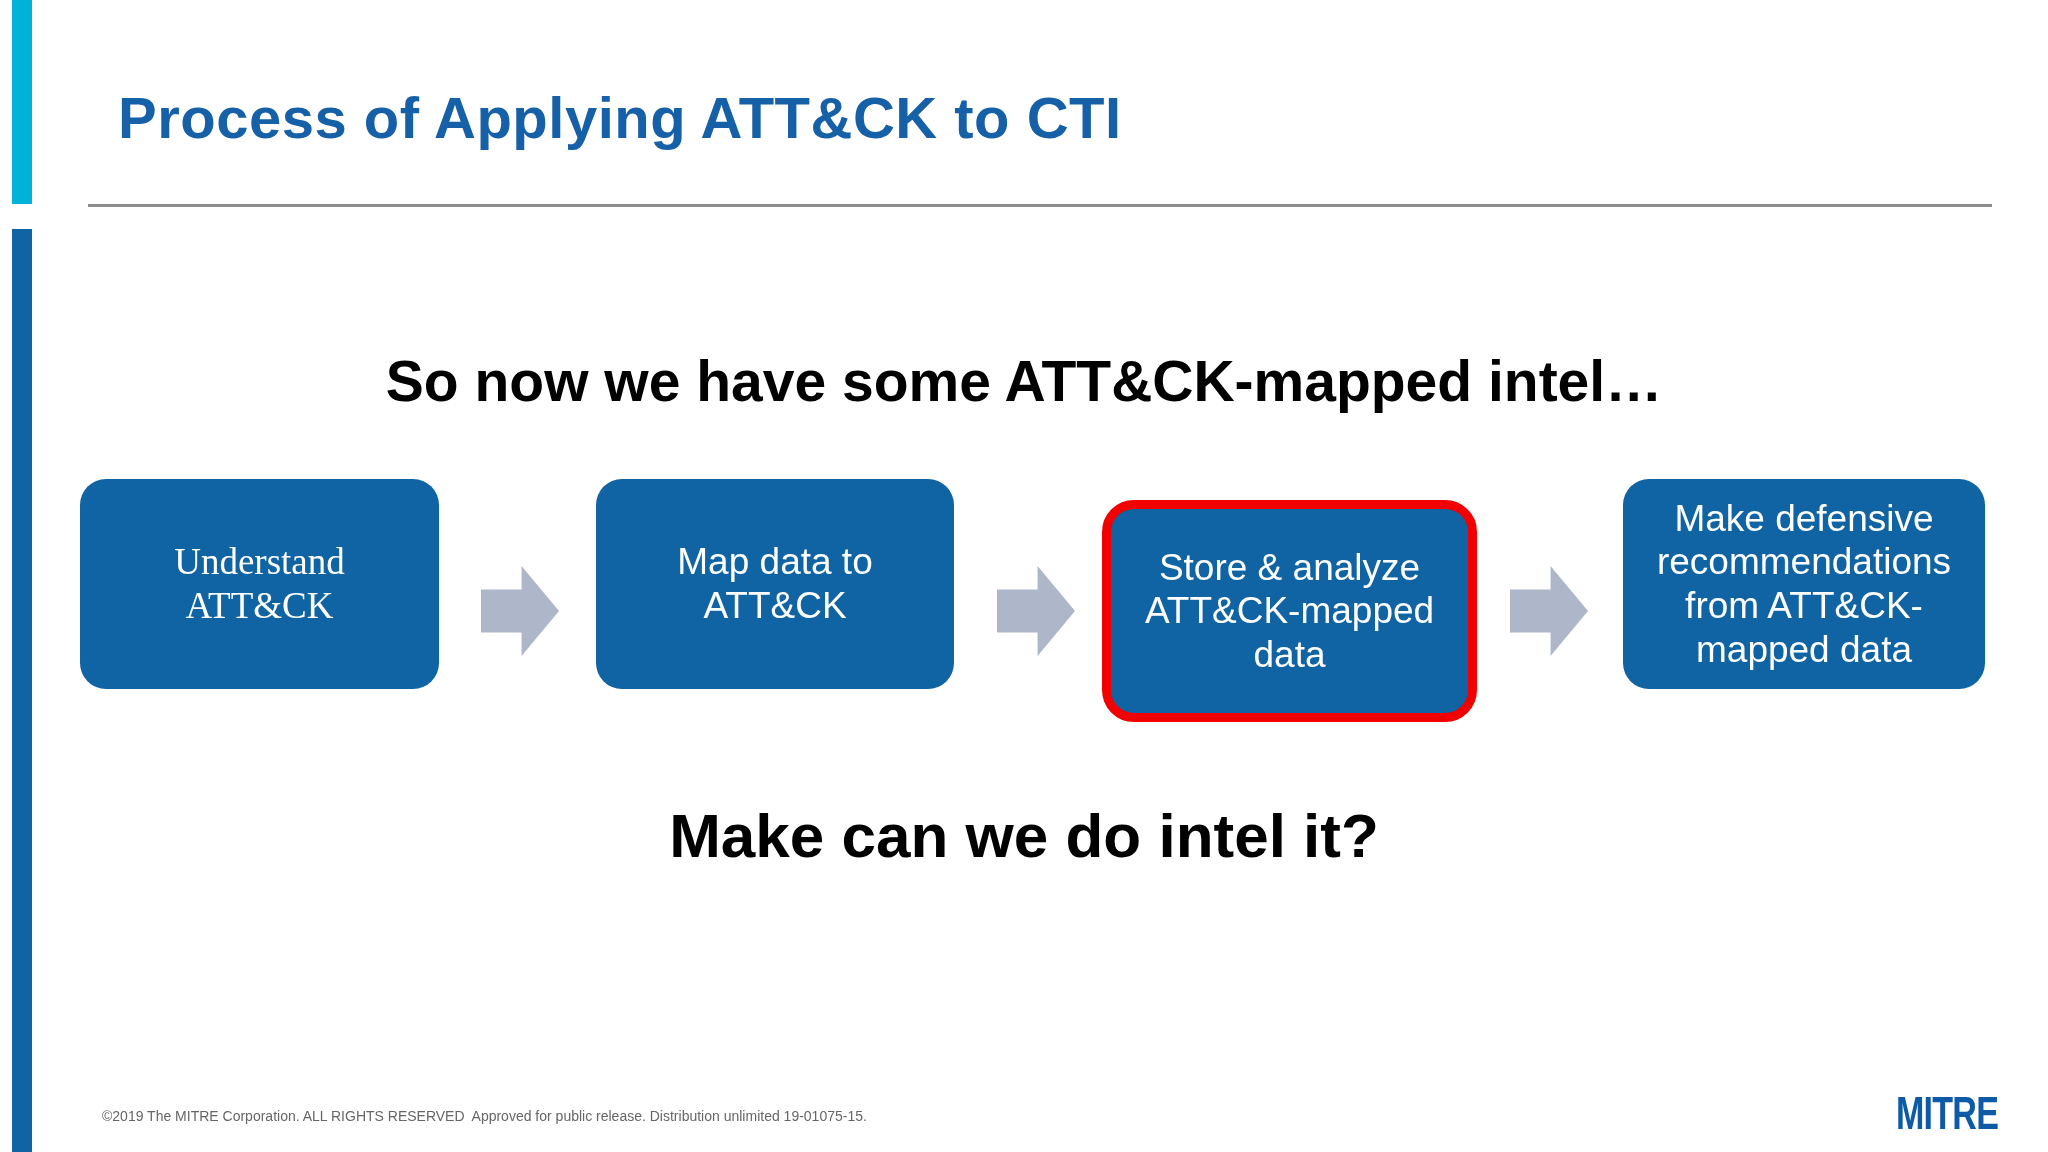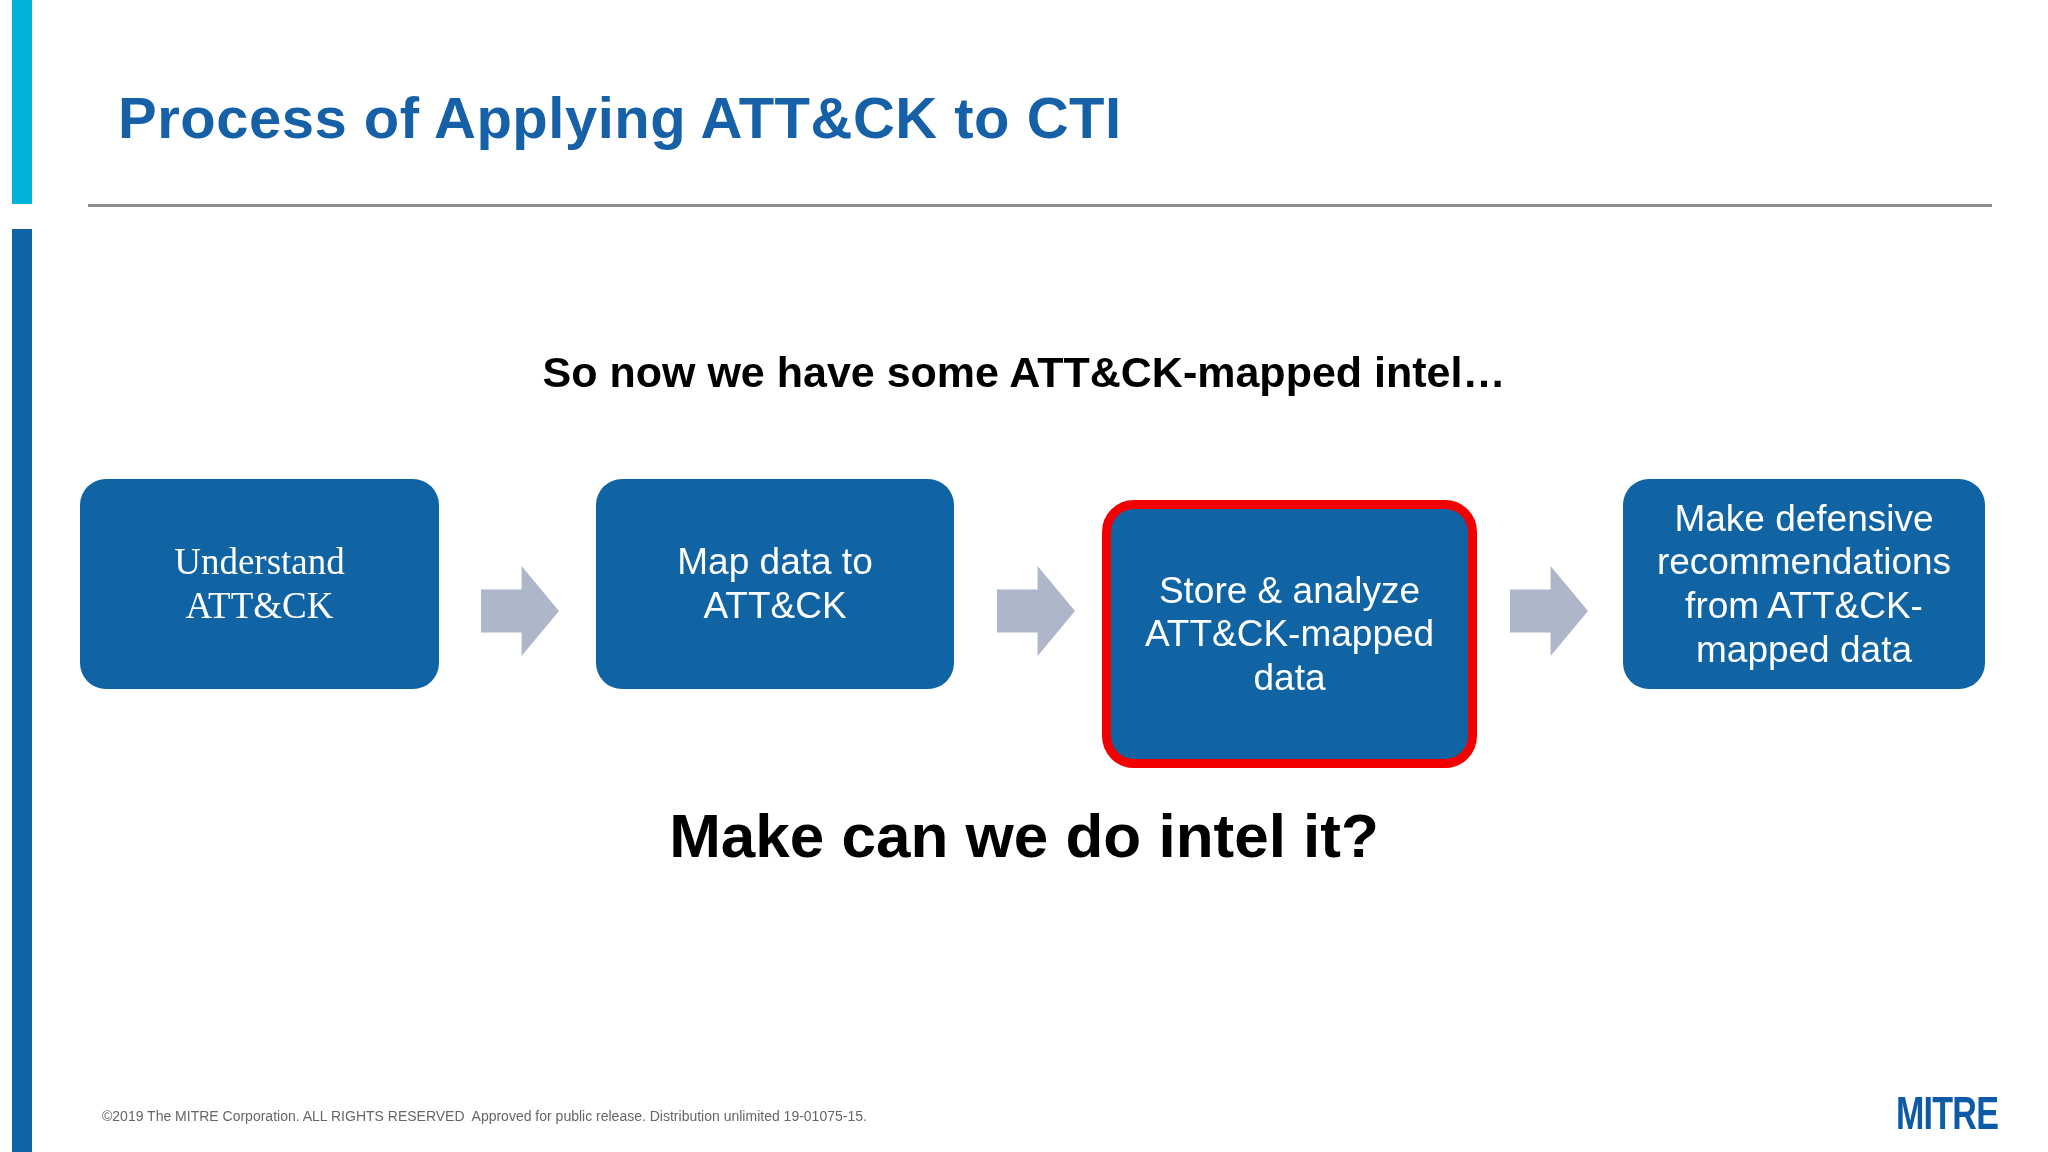--- a/index.html
+++ b/index.html
@@ -60,38 +60,38 @@
     width: 1904px;
     height: 3px;
     background: var(--divider-gray);
   }
   .intro-heading {
     position: absolute;
     left: 0;
     right: 0;
     top: 348px;
     text-align: center;
-    font-size: 43px;
+    font-size: 57px;
     font-weight: bold;
     color: var(--heading-black);
     white-space: nowrap;
   }
   .flow-step {
     position: absolute;
     top: 479px;
     height: 210px;
     background: var(--box-blue);
     border-radius: 26px;
     display: flex;
     align-items: center;
     justify-content: center;
   }
   .flow-step.highlighted {
     top: 500px;
-    height: 268px;
+    height: 222px;
     border: 9px solid var(--highlight-red);
     border-radius: 32px;
   }
   .step-label {
     color: var(--text-white);
     font-size: 37px;
     line-height: 1.18;
     text-align: center;
     white-space: pre-line;
   }

